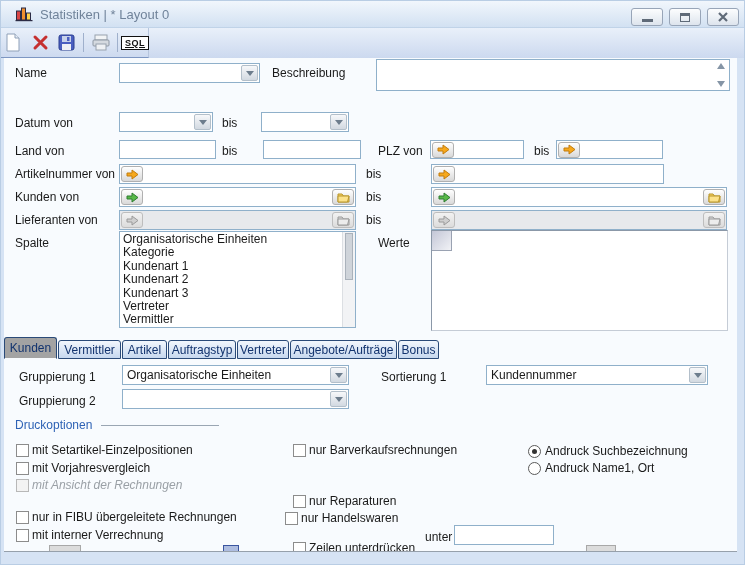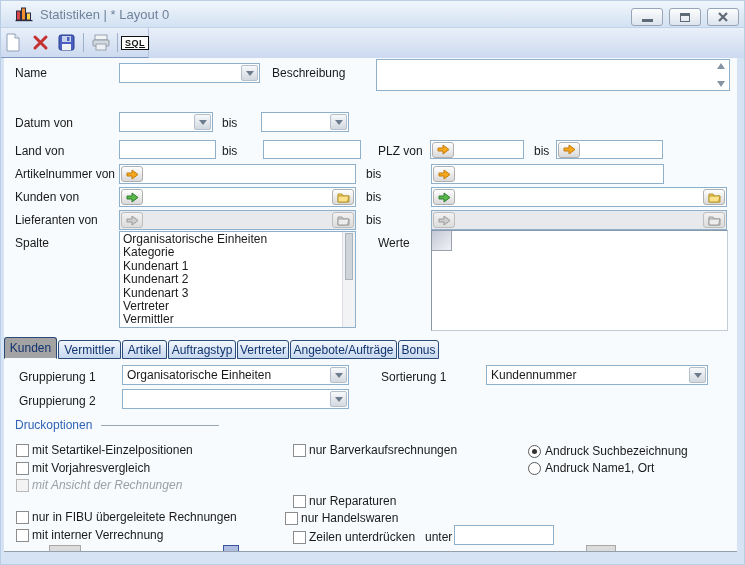--- a/index.html
+++ b/index.html
@@ -361,21 +361,21 @@
     <span class="chklbl">nur Barverkaufsrechnungen</span>
   </label>
   <label class="chk" style="left:292px;top:493px">
     <span class="box"></span>
     <span class="chklbl">nur Reparaturen</span>
   </label>
   <label class="chk" style="left:284px;top:510px">
     <span class="box"></span>
     <span class="chklbl">nur Handelswaren</span>
   </label>
-  <label class="chk" style="left:292px;top:529px">
+  <label class="chk" style="left:292px;top:540px">
     <span class="box"></span>
     <span class="chklbl">Zeilen unterdrücken</span>
   </label>
   <span class="lbl" style="left:424px;top:529px">unter</span>
   <div class="field" style="left:453px;top:524px;width:100px;height:20px">
     <input value="" style="">
   </div>
 
   <label class="radio" style="left:527px;top:443px">
     <span class="circle">

